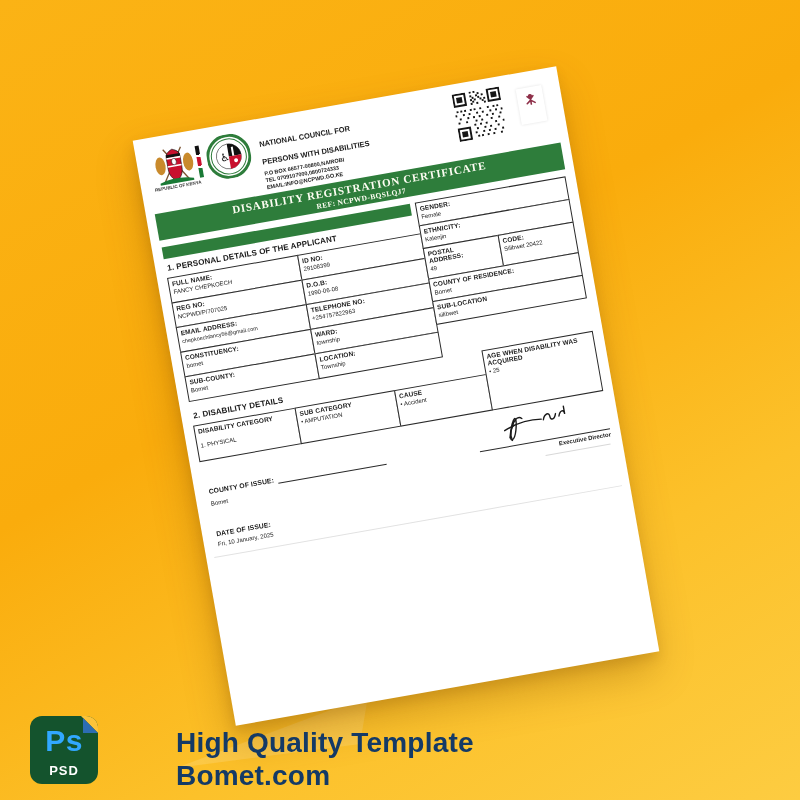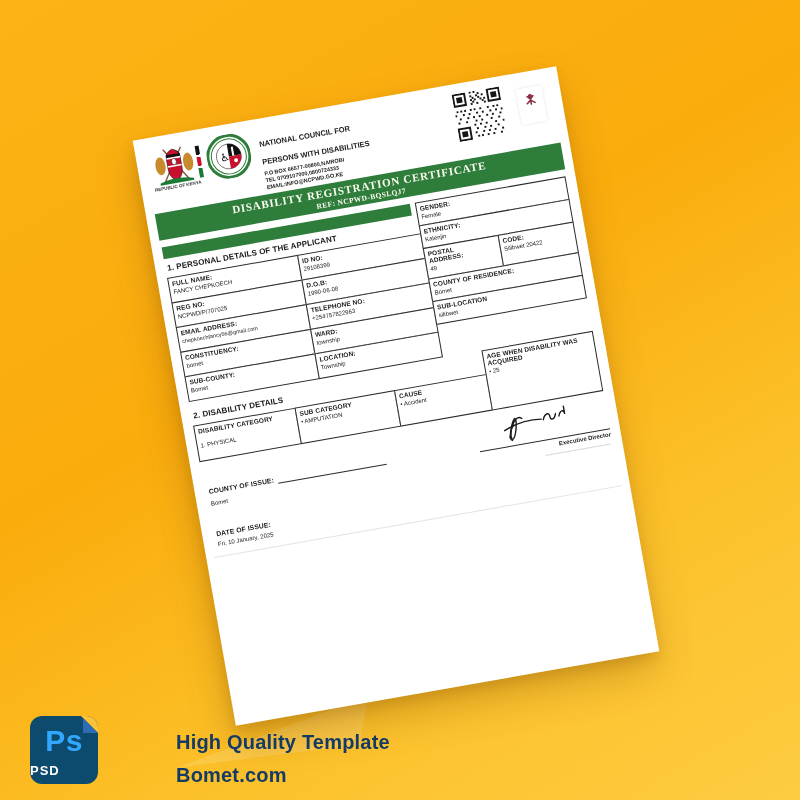--- a/index.html
+++ b/index.html
@@ -42,27 +42,27 @@
   .issue-line{display:flex;align-items:flex-end;gap:4px;}
   .issue-rule{flex:1;border-bottom:1px solid #2a2a2a;height:5px;}
   .faint-rule{position:absolute;left:8px;right:8px;top:424px;border-top:1px solid #e2e2e2;}
   .sig-rule{position:absolute;left:288px;top:366px;width:132px;border-top:1px solid #2a2a2a;}
   .sig-role{position:absolute;left:288px;top:369px;width:132px;text-align:right;font-size:6px;font-weight:bold;}
   .sig-subrule{position:absolute;left:352px;top:381px;width:66px;border-top:1px solid #d8d8d8;}
   .emblem-card{position:absolute;left:386px;top:16px;width:26px;height:36px;background:#fff;box-shadow:0 0 3px rgba(0,0,0,.12);display:flex;align-items:flex-start;justify-content:center;}
   
   .ps-badge{
     position:absolute;left:30px;top:716px;width:68px;height:68px;border-radius:12px;
-    background:#0c4a6e;overflow:hidden;
+    background:#14532d;overflow:hidden;
   }
   .ps-badge .fold-cover{position:absolute;top:0;right:0;width:0;height:0;border-top:17px solid #FCC33A;border-left:17px solid transparent;}
   .ps-badge .fold{position:absolute;top:2px;right:0px;width:0;height:0;border-bottom:15px solid #2d6db3;border-right:15px solid transparent;}
   .ps-label{position:absolute;left:0;right:0;top:8px;text-align:center;color:#31A8FF;font-size:30px;font-weight:bold;letter-spacing:.5px;}
-  .psd-label{position:absolute;left:0;right:0;bottom:6px;color:#fff;font-size:13px;font-weight:bold;letter-spacing:1px;}
-  .footer-text{position:absolute;left:176px;top:726px;color:#143a66;font-weight:bold;font-size:20px;line-height:33px;letter-spacing:.2px;}
+  .psd-label{position:absolute;left:0;right:0;bottom:6px;text-align:center;color:#fff;font-size:13px;font-weight:bold;letter-spacing:1px;}
+  .footer-text{position:absolute;left:176px;top:726px;color:#143a66;font-weight:bold;font-size:28px;line-height:33px;letter-spacing:.2px;}
 </style>
 </head>
 <body>
 
 <div class="bg-accent"></div>
 
 <div class="paper">
 
   <svg class="abs" style="left:16px;top:12px;" width="42" height="38" viewBox="0 0 42 38">
     <line x1="8" y1="36" x2="30" y2="2" stroke="#7a5230" stroke-width="1.3"></line>

